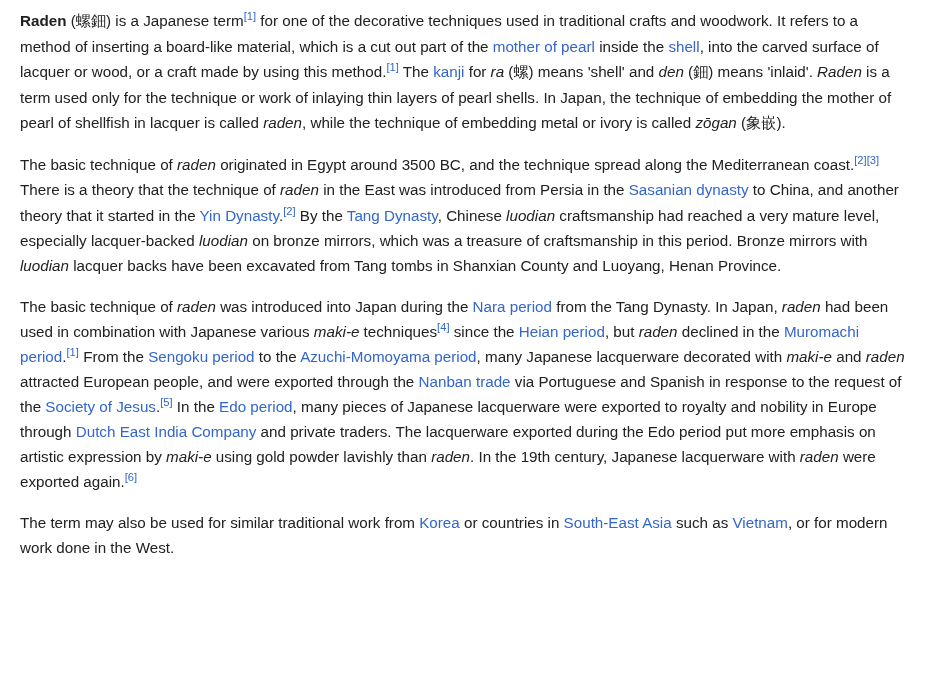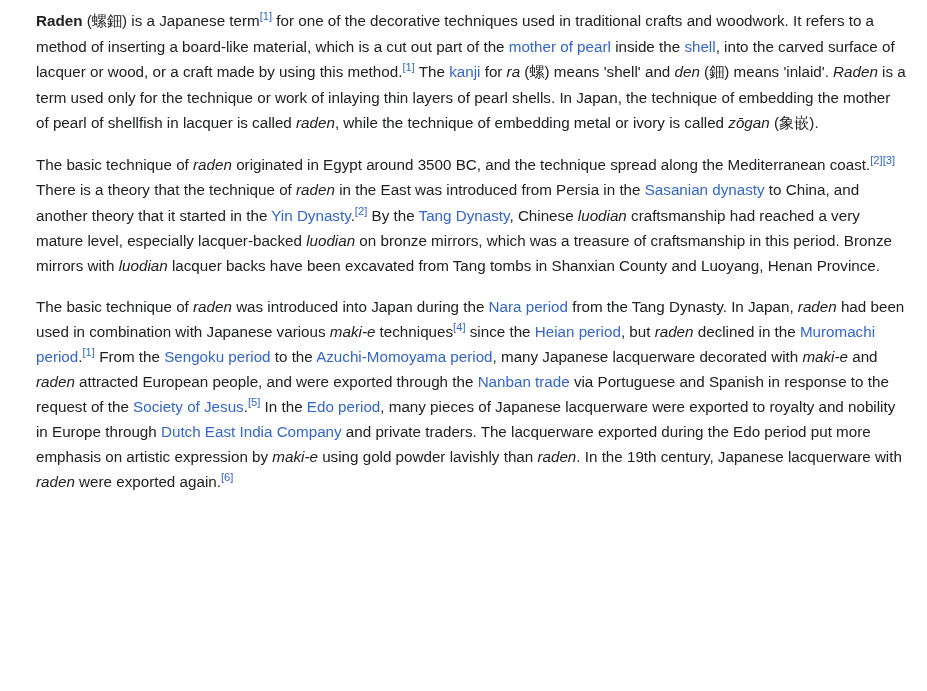--- a/index.html
+++ b/index.html
@@ -8,21 +8,21 @@
     background: #ffffff;
   }
   body {
     width: 927px;
     height: 691px;
     font-family: "Liberation Sans", sans-serif;
     color: #202122;
     overflow: hidden;
   }
   #article {
-    padding: 8px 20px 0 36px;
+    padding: 8px 20px 0 20px;
     box-sizing: border-box;
     width: 927px;
   }
   p {
     margin: 0 0 16px 0;
     font-size: 15.2px;
     line-height: 1.65;
     color: #202122;
   }
   p:last-child { margin-bottom: 0; }
@@ -42,13 +42,14 @@
   i { font-style: italic; }
   .nihongo { font-family: "DejaVu Sans", sans-serif; }
 </style>
 </head>
 <body>
 
 <div id="article">
     <p><b>Raden</b><span> (</span><span class="nihongo">螺鈿</span><span>) is a Japanese term</span><sup class="ref">[1]</sup><span> for one of the decorative techniques used in traditional crafts and woodwork. It refers to a method of inserting a board-like material, which is a cut out part of the </span><a class="link">mother of pearl</a><span> inside the </span><a class="link">shell</a><span>, into the carved surface of lacquer or wood, or a craft made by using this method.</span><sup class="ref">[1]</sup><span> The </span><a class="link">kanji</a><span> for </span><i>ra</i><span> (</span><span class="nihongo">螺</span><span>) means 'shell' and </span><i>den</i><span> (</span><span class="nihongo">鈿</span><span>) means 'inlaid'. </span><i>Raden</i><span> is a term used only for the technique or work of inlaying thin layers of pearl shells. In Japan, the technique of embedding the mother of pearl of shellfish in lacquer is called </span><i>raden</i><span>, while the technique of embedding metal or ivory is called </span><i>zōgan</i><span> (</span><span class="nihongo">象嵌</span><span>).</span></p>
     <p><span>The basic technique of </span><i>raden</i><span> originated in Egypt around 3500 BC, and the technique spread along the Mediterranean coast.</span><sup class="ref">[2]</sup><sup class="ref">[3]</sup><span> There is a theory that the technique of </span><i>raden</i><span> in the East was introduced from Persia in the </span><a class="link">Sasanian dynasty</a><span> to China, and another theory that it started in the </span><a class="link">Yin Dynasty</a><span>.</span><sup class="ref">[2]</sup><span> By the </span><a class="link">Tang Dynasty</a><span>, Chinese </span><i>luodian</i><span> craftsmanship had reached a very mature level, especially lacquer-backed </span><i>luodian</i><span> on bronze mirrors, which was a treasure of craftsmanship in this period. Bronze mirrors with </span><i>luodian</i><span> lacquer backs have been excavated from Tang tombs in Shanxian County and Luoyang, Henan Province.</span></p>
     <p><span>The basic technique of </span><i>raden</i><span> was introduced into Japan during the </span><a class="link">Nara period</a><span> from the Tang Dynasty. In Japan, </span><i>raden</i><span> had been used in combination with Japanese various </span><i>maki-e</i><span> techniques</span><sup class="ref">[4]</sup><span> since the </span><a class="link">Heian period</a><span>, but </span><i>raden</i><span> declined in the </span><a class="link">Muromachi period</a><span>.</span><sup class="ref">[1]</sup><span> From the </span><a class="link">Sengoku period</a><span> to the </span><a class="link">Azuchi-Momoyama period</a><span>, many Japanese lacquerware decorated with </span><i>maki-e</i><span> and </span><i>raden</i><span> attracted European people, and were exported through the </span><a class="link">Nanban trade</a><span> via Portuguese and Spanish in response to the request of the </span><a class="link">Society of Jesus</a><span>.</span><sup class="ref">[5]</sup><span> In the </span><a class="link">Edo period</a><span>, many pieces of Japanese lacquerware were exported to royalty and nobility in Europe through </span><a class="link">Dutch East India Company</a><span> and private traders. The lacquerware exported during the Edo period put more emphasis on artistic expression by </span><i>maki-e</i><span> using gold powder lavishly than </span><i>raden</i><span>. In the 19th century, Japanese lacquerware with </span><i>raden</i><span> were exported again.</span><sup class="ref">[6]</sup></p>
+    <p><span>The term may also be used for similar traditional work from </span><a class="link">Korea</a><span> or countries in </span><a class="link">South-East Asia</a><span> such as </span><a class="link">Vietnam</a><span>, or for modern work done in the West.</span></p>
   </div>
 
 </body></html>

